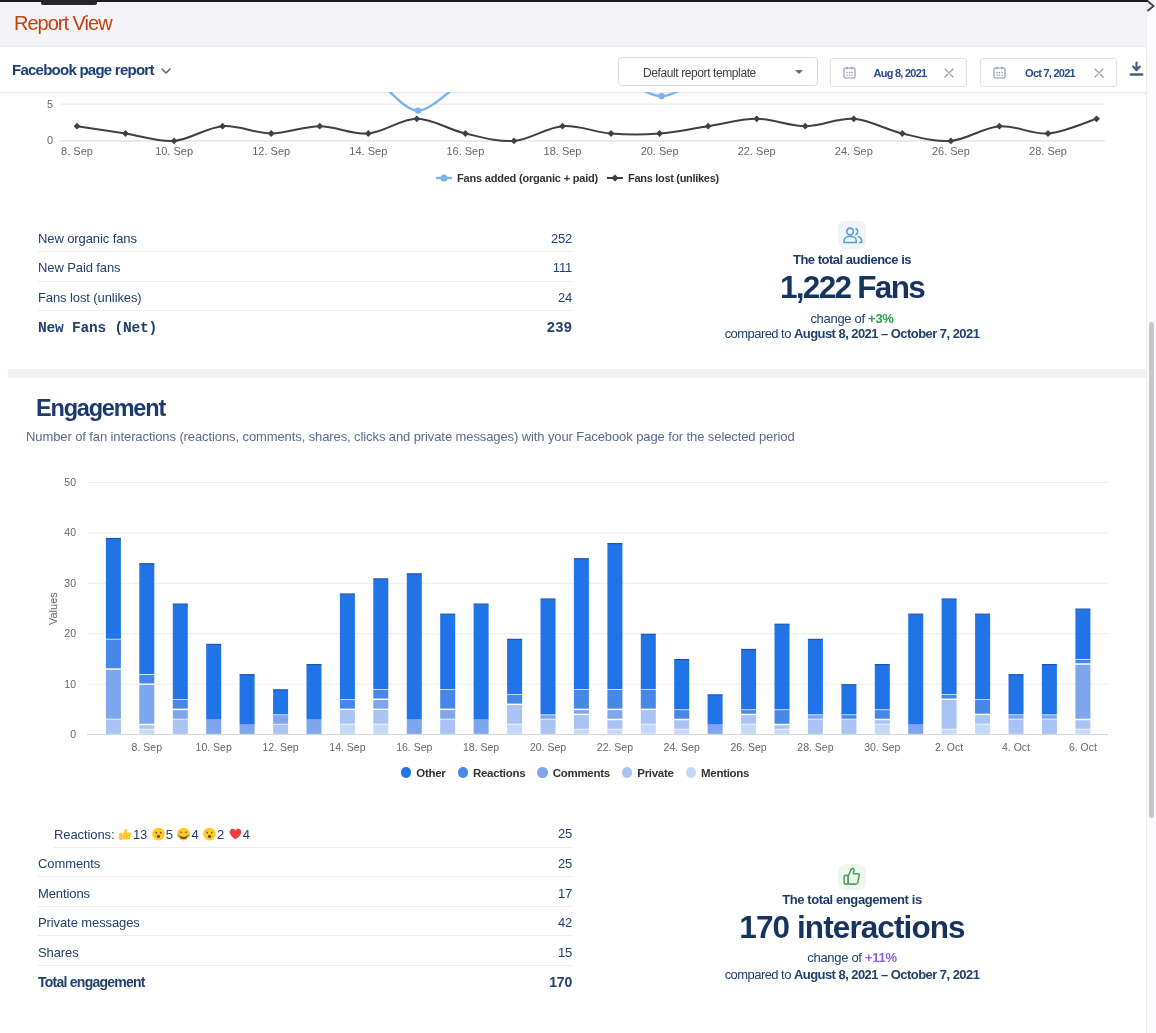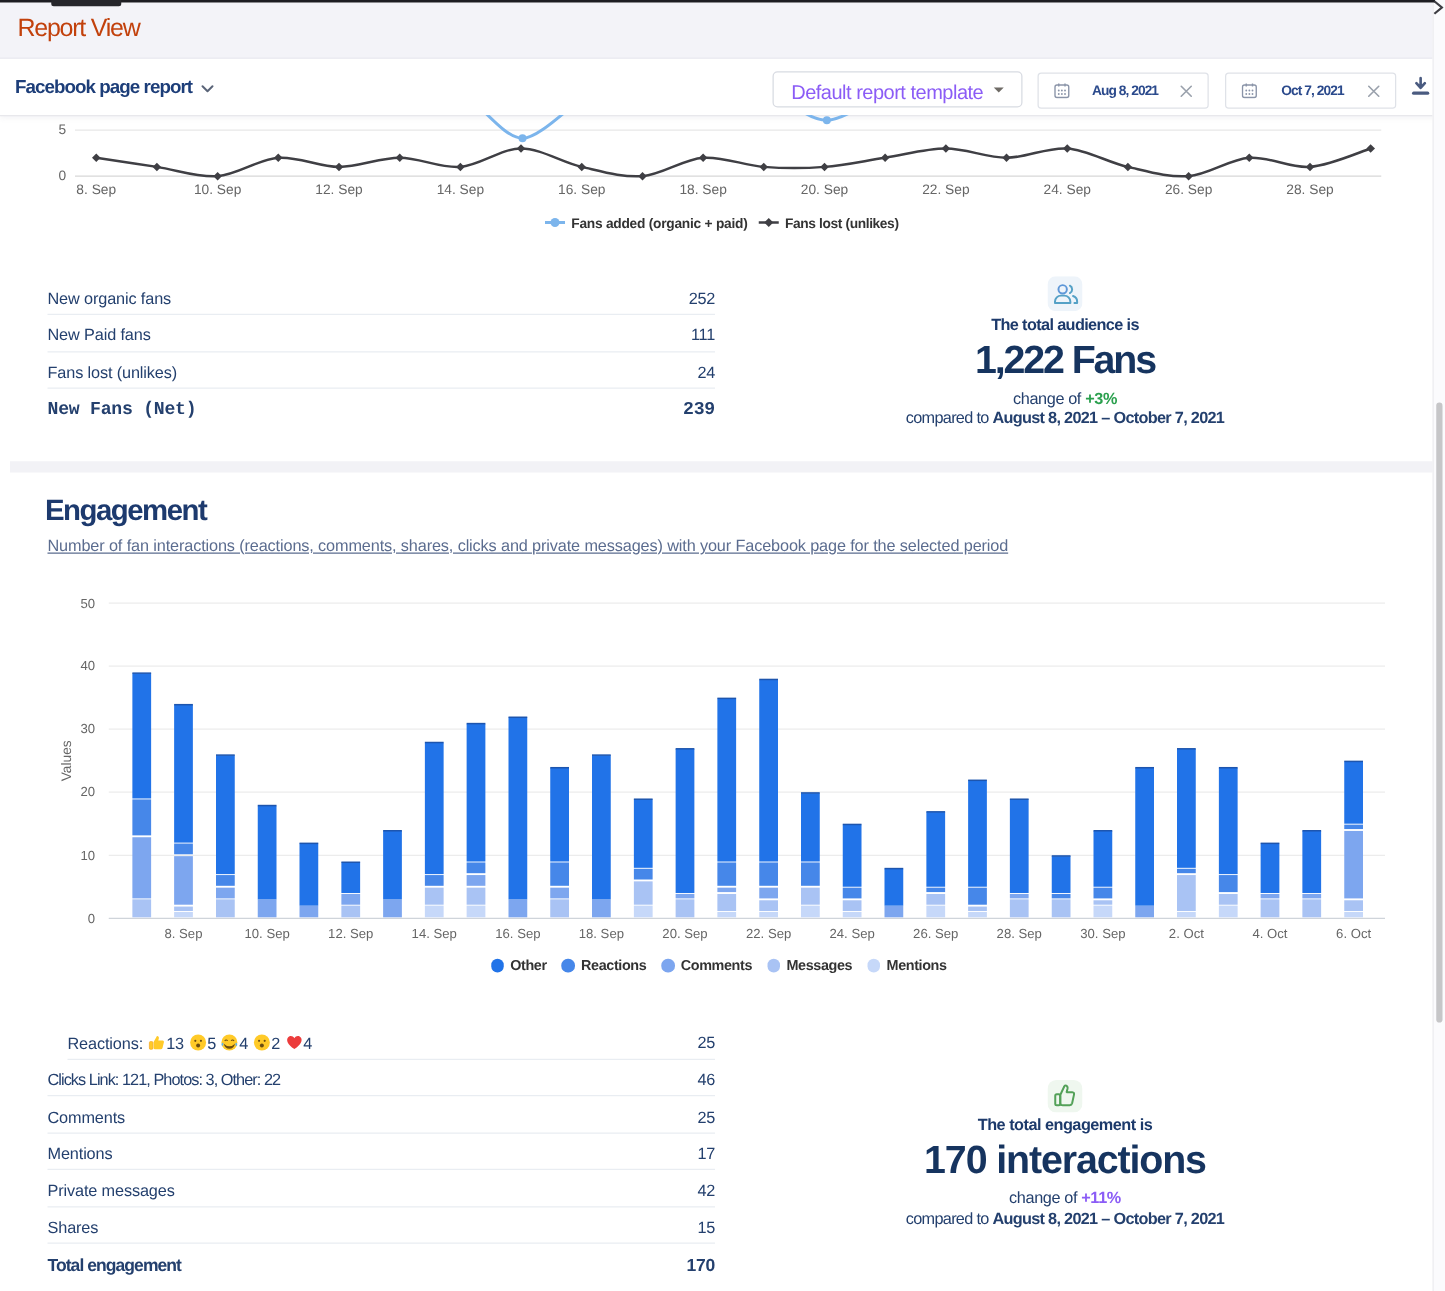--- a/index.html
+++ b/index.html
@@ -7,29 +7,29 @@
        font-family:"Liberation Sans", sans-serif; background:#fff; color:#24406e; }
 .apphead { position:absolute; left:0; top:2px; width:1156px; height:45px; background:#f3f3f8;
             border-bottom:1px solid #e9e9f0; }
 .apphead span { position:absolute; left:14px; top:10px; font-size:20px; font-weight:500;
                  color:#c2410c; letter-spacing:-1px; }
 .toolbar { position:absolute; left:0; top:48px; width:1156px; height:44px; background:#fff;
             box-shadow:0 1px 0 #e8e8ec, 0 3px 4px rgba(120,120,140,0.08); }
 .fpr { position:absolute; left:12px; top:13px; font-size:15px; font-weight:bold; color:#1d3e79; letter-spacing:-0.75px; }
 .selbox { position:absolute; left:618px; top:9px; width:200px; height:29px; background:#fff;
            border:1px solid #d8dbe2; border-radius:4px; }
-.selbox span { position:absolute; left:14px; top:7.5px; font-size:16px; color:#8b5cf6; letter-spacing:-0.4px; }
+.selbox span { position:absolute; left:24px; top:7.5px; font-size:12px; color:#404040; letter-spacing:-0.4px; }
 .selbox i { position:absolute; right:14px; top:12px; width:0; height:0; border-left:4.5px solid transparent;
              border-right:4.5px solid transparent; border-top:4.5px solid #6f6b66; }
 .datebox { position:absolute; top:10px; height:29px; width:137px; background:#fff; border:1px solid #dfe2e8;
             border-radius:3px; display:flex; align-items:center; padding:0 12px;gap:12px; }
 .datebox .txt { flex:1; text-align:center; font-size:11px; font-weight:bold; color:#2b4a8c; letter-spacing:-0.75px; }
 .row-line { position:absolute; left:8px; top:368.5px; width:1140px; height:9px; background:#f2f2f6; }
 .eng-title { position:absolute; left:36px; top:395px; font-size:23.5px; font-weight:bold; color:#1d3a6e; letter-spacing:-1.2px; }
-.eng-sub { position:absolute; left:38px; top:429px; font-size:13px; color:#5b6c8f; letter-spacing:-0.1px;text-decoration:underline; }
+.eng-sub { position:absolute; left:26px; top:429px; font-size:13px; color:#5b6c8f; letter-spacing:-0.1px; }
 .scrolltrack { position:absolute; right:0; top:0; width:10px; height:1033px; background:#fbfbfd; border-left:1px solid #ededf0; }
 .scrollthumb { position:absolute; right:2.5px; top:322px; width:5px; height:496px; background:#c6c6c8; border-radius:3px; }
 .topstrip { position:absolute; left:0; top:0; width:1148px; height:2px; background:#1d1d22; }
 .topblob { position:absolute; left:41px; top:0; width:56px; height:4.5px; background:#26262b; border-radius:0 0 2px 2px; }
 .chev { position:absolute; left:1146px; top:0px; }
 </style>
 </head>
 <body>
 <div class="apphead">
     <span>Report View</span>
@@ -353,21 +353,21 @@
 <span style="display:flex;align-items:center;gap:5px">
       <span style="width:10.5px;height:10.5px;border-radius:50%;background:#4687e9"></span>
       <span style="font-size:11.5px;font-weight:bold;color:#333;letter-spacing:-0.3px">Reactions</span>
     </span>
 <span style="display:flex;align-items:center;gap:5px">
       <span style="width:10.5px;height:10.5px;border-radius:50%;background:#7da6ef"></span>
       <span style="font-size:11.5px;font-weight:bold;color:#333;letter-spacing:-0.3px">Comments</span>
     </span>
 <span style="display:flex;align-items:center;gap:5px">
       <span style="width:10.5px;height:10.5px;border-radius:50%;background:#a9c3f4"></span>
-      <span style="font-size:11.5px;font-weight:bold;color:#333;letter-spacing:-0.3px">Messages</span>
+      <span style="font-size:11.5px;font-weight:bold;color:#333;letter-spacing:-0.3px">Private</span>
     </span>
 <span style="display:flex;align-items:center;gap:5px">
       <span style="width:10.5px;height:10.5px;border-radius:50%;background:#c6d8f9"></span>
       <span style="font-size:11.5px;font-weight:bold;color:#333;letter-spacing:-0.3px">Mentions</span>
     </span>
 </div>
 <div style="position:absolute;left:38px;top:818.2px;width:534px;font-size:13px;letter-spacing:-0.1px;color:#24406e">
 <div style="height:29.55px;border-bottom:1px solid #e9edf2;display:flex;align-items:center;justify-content:space-between;margin-left:16px;">
       <span style="position:relative;top:1.5px">Reactions: <svg width="15" height="16" viewBox="0 0 16 16" style="vertical-align:-3px">
           <path d="M5.2 7.6 L7.6 3.2 Q7.9 2.2 8.9 2.6 Q10 3.1 9.7 4.4 L9.2 6.3 L13 6.3 Q14.3 6.4 14 7.7 L12.8 12.7 Q12.5 13.8 11.4 13.8 L6.5 13.8 Q5.2 13.7 5.2 12.4 Z" fill="#ffca28"></path>
@@ -387,24 +387,20 @@
           <circle cx="8" cy="8" r="6.8" fill="#ffca28"></circle>
           <circle cx="5.6" cy="6.6" r="0.9" fill="#6b4c11"></circle>
           <circle cx="10.4" cy="6.6" r="0.9" fill="#6b4c11"></circle>
           <circle cx="8" cy="10.6" r="1.7" fill="#6b4c11"></circle>
         </svg>2 <svg width="15" height="15" viewBox="0 0 16 15" style="vertical-align:-2.5px">
           <path d="M8 13.6 C2.2 9.6 0.9 6.3 2.4 3.9 C3.8 1.7 6.7 2 8 4.3 C9.3 2 12.2 1.7 13.6 3.9 C15.1 6.3 13.8 9.6 8 13.6Z" fill="#ec3c3c"></path>
         </svg>4</span>
       <span style="letter-spacing:-0.2px;position:relative;top:1.5px">25</span>
     </div>
 <div style="height:29.55px;border-bottom:1px solid #e9edf2;display:flex;align-items:center;justify-content:space-between;">
-      <span style="letter-spacing:-0.75px;position:relative;top:1.5px">Clicks Link: 121, Photos: 3, Other: 22</span>
-      <span style="letter-spacing:-0.2px;position:relative;top:1.5px">46</span>
-    </div>
-<div style="height:29.55px;border-bottom:1px solid #e9edf2;display:flex;align-items:center;justify-content:space-between;">
       <span style="position:relative;top:1.5px">Comments</span>
       <span style="letter-spacing:-0.2px;position:relative;top:1.5px">25</span>
     </div>
 <div style="height:29.55px;border-bottom:1px solid #e9edf2;display:flex;align-items:center;justify-content:space-between;">
       <span style="position:relative;top:1.5px">Mentions</span>
       <span style="letter-spacing:-0.2px;position:relative;top:1.5px">17</span>
     </div>
 <div style="height:29.55px;border-bottom:1px solid #e9edf2;display:flex;align-items:center;justify-content:space-between;">
       <span style="position:relative;top:1.5px">Private messages</span>
       <span style="letter-spacing:-0.2px;position:relative;top:1.5px">42</span>

